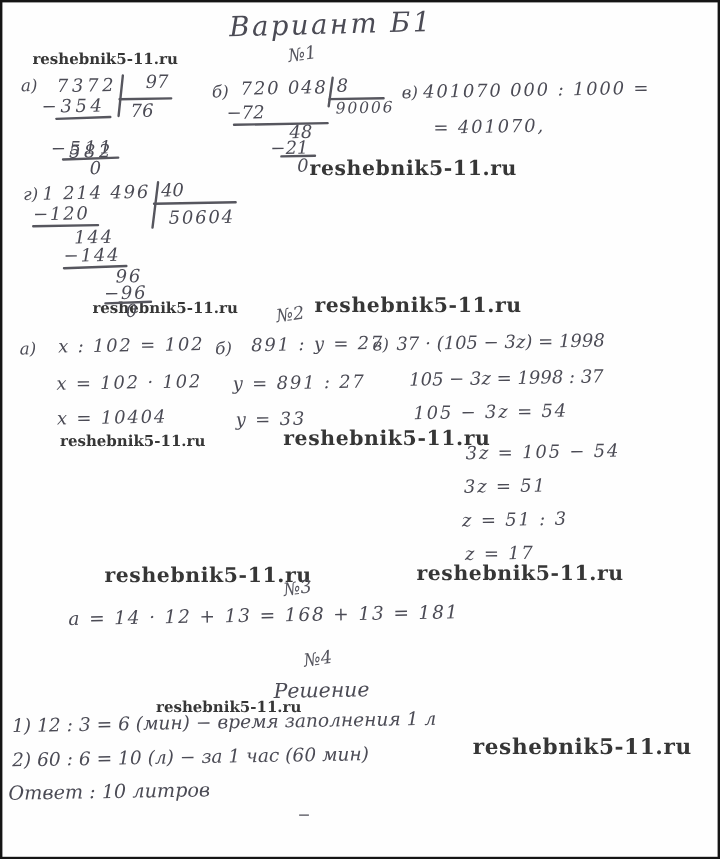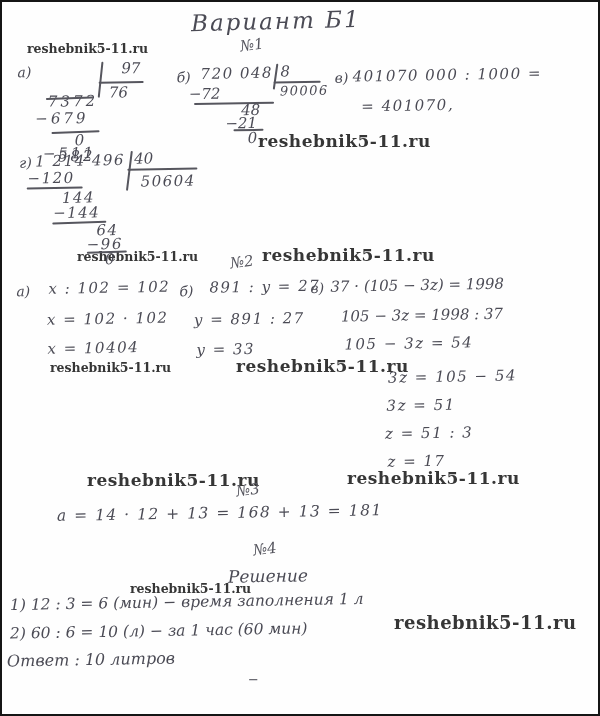--- a/index.html
+++ b/index.html
@@ -8,21 +8,21 @@
     background:#fefefe;border:2px solid #151515;box-sizing:border-box;
     overflow:hidden;font-family:"DejaVu Serif",serif;
   }
   .hw{
     position:absolute;white-space:nowrap;font-style:italic;
     color:#4b4b55;font-family:"DejaVu Serif",serif;font-size:15px;
   }
   .title{font-size:23px;transform:rotate(-1.5deg);letter-spacing:2px;}
   .secnum{font-size:15px;transform:rotate(-8deg);color:#55555e;}
   .itm{font-size:14px;}
-  .sp{letter-spacing:3px;margin-top:30px;}
+  .sp{letter-spacing:3px;}
   .sp2{letter-spacing:1.5px;}
   .wm{
     position:absolute;white-space:nowrap;font-weight:bold;
     font-family:"DejaVu Serif",serif;color:#363636;
   }
   .wm.small{font-size:12.5px;}
   .wm.big{font-size:17px;letter-spacing:.5px;}
   .wm.big2{font-size:18px;letter-spacing:.5px;}
   .rule{position:absolute;height:1.5px;background:#56565e;border-radius:1px;}
   .vrule{position:absolute;width:1.5px;background:#56565e;border-radius:1px;}
@@ -49,21 +49,21 @@
   <div class="wm small" style="left:128px;top:579px">reshebnik5-11.ru</div>
   <div class="wm big2" style="left:392px;top:610px">reshebnik5-11.ru</div>
 
   <div class="divblock cursive" style="left:16px;top:58px;width:130px;height:85px">
     <span class="hw itm" style="left:0;top:3px">а)</span>
     <span class="hw sp" style="left:30px;top:2px">7372</span>
     <div class="vrule" style="left:82px;top:2px;height:36px;transform:rotate(7deg)"></div>
     <span class="hw" style="left:104px;top:0">97</span>
     <div class="rule" style="left:81px;top:22px;width:45px"></div>
     <span class="hw" style="left:91px;top:24px">76</span>
-    <span class="hw sp" style="left:17px;top:19px">−679</span>
+    <span class="hw sp" style="left:17px;top:19px">−354</span>
     <div class="rule" style="left:28px;top:37px;width:47px;transform:rotate(-1deg)"></div>
     <span class="hw sp" style="left:39px;top:57px">582</span>
     <span class="hw sp" style="left:24px;top:54px">−511</span>
     <div class="rule" style="left:33px;top:71px;width:48px;transform:rotate(-1deg)"></div>
     <span class="hw" style="left:56px;top:71px">0</span>
   </div>
 
   <div class="divblock cursive" style="left:175px;top:60px;width:150px;height:80px">
     <span class="hw itm" style="left:0;top:6px">б)</span>
     <span class="hw sp2" style="left:24px;top:2px">720 048</span>
@@ -90,21 +90,21 @@
     <span class="hw sp2" style="left:16px;top:1px">1 214 496</span>
     <div class="vrule" style="left:109px;top:1px;height:40px;transform:rotate(8deg)"></div>
     <span class="hw" style="left:115px;top:0">40</span>
     <div class="rule" style="left:108px;top:19px;width:70px"></div>
     <span class="hw sp2" style="left:121px;top:23px">50604</span>
     <span class="hw sp2" style="left:8px;top:18px">−120</span>
     <div class="rule" style="left:7px;top:36px;width:56px"></div>
     <span class="hw sp2" style="left:42px;top:38px">144</span>
     <span class="hw sp2" style="left:33px;top:53px">−144</span>
     <div class="rule" style="left:32px;top:71px;width:54px;transform:rotate(-1deg)"></div>
-    <span class="hw sp2" style="left:76px;top:71px">64</span>
+    <span class="hw sp2" style="left:76px;top:71px">96</span>
     <span class="hw sp2" style="left:66px;top:85px">−96</span>
     <div class="rule" style="left:66px;top:101px;width:40px;transform:rotate(-1deg)"></div>
     <span class="hw" style="left:84px;top:100px">0</span>
   </div>
 
   <div class="hw secnum" style="left:228px;top:251px">№2</div>
 
   <div class="eqcol cursive" style="left:15px;top:277px;width:150px;height:90px">
     <span class="hw itm" style="left:0;top:3px">а)</span>
     <span class="hw sp2" style="left:32px;top:0">x : 102 = 102</span>

